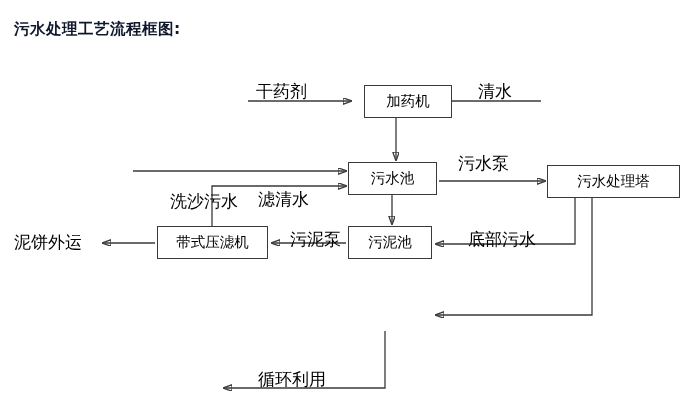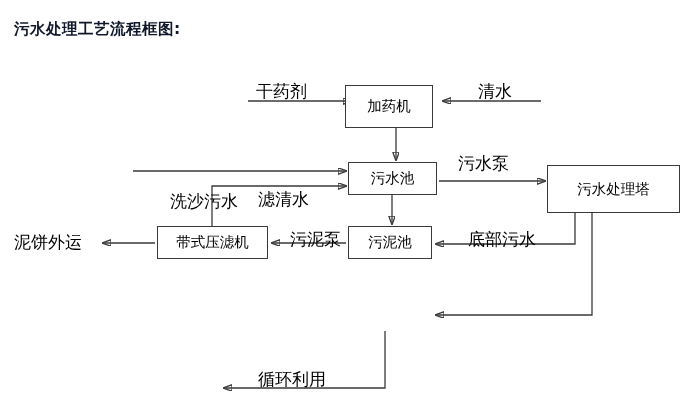--- a/index.html
+++ b/index.html
@@ -92,29 +92,29 @@
 
     <path d="M592,198 L592,315 L436,315" marker-end="url(#ah)"></path>
 
     <line x1="346" y1="243" x2="272" y2="243" marker-end="url(#ah)"></line>
 
     <line x1="155" y1="243" x2="103" y2="243" marker-end="url(#ah)"></line>
 
     <path d="M385,331 L385,388 L224,388" marker-end="url(#ah)"></path>
   </svg>
 
-  <div class="node" style="left:345px; top:85px; width:88px; height:43px;">
+  <div class="node" style="left:364px; top:85px; width:88px; height:33px;">
     <span>加药机</span>
   </div>
 
   <div class="node" style="left:348px; top:162px; width:89px; height:33px;">
     <span>污水池</span>
   </div>
 
-  <div class="node" style="left:547px; top:165px; width:133px; height:48px;">
+  <div class="node" style="left:547px; top:165px; width:133px; height:33px;">
     <span>污水处理塔</span>
   </div>
 
   <div class="node" style="left:348px; top:226px; width:84px; height:33px;">
     <span>污泥池</span>
   </div>
 
   <div class="node" style="left:157px; top:226px; width:111px; height:33px;">
     <span>带式压滤机</span>
   </div>

